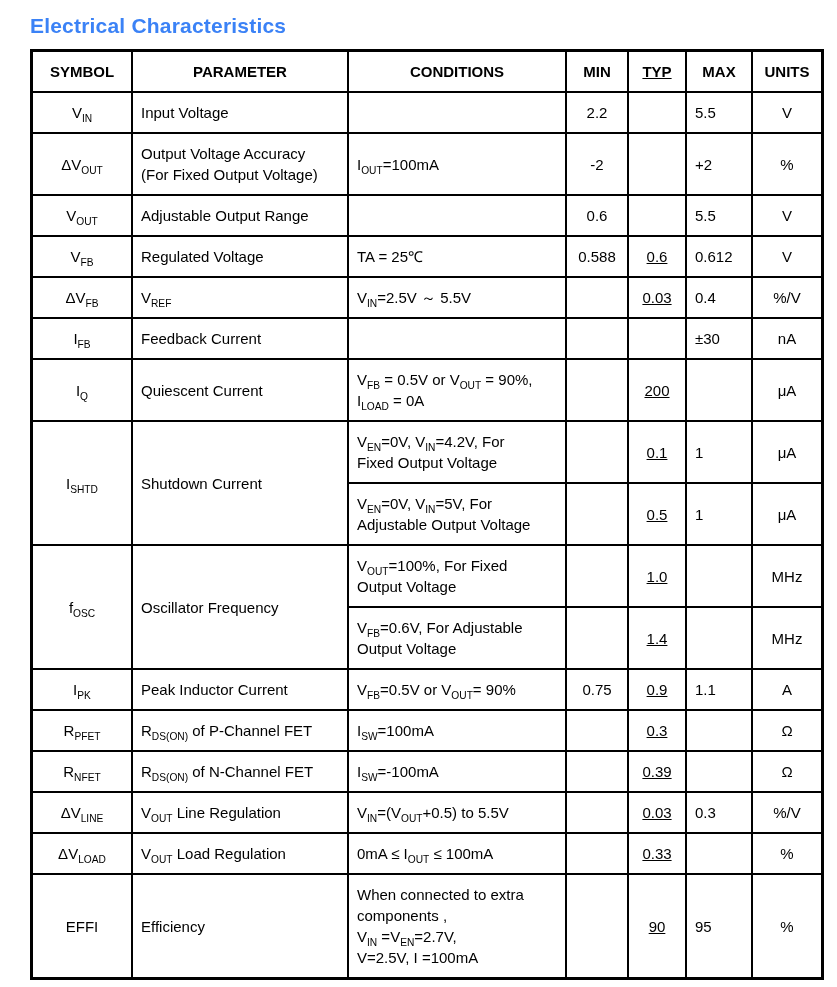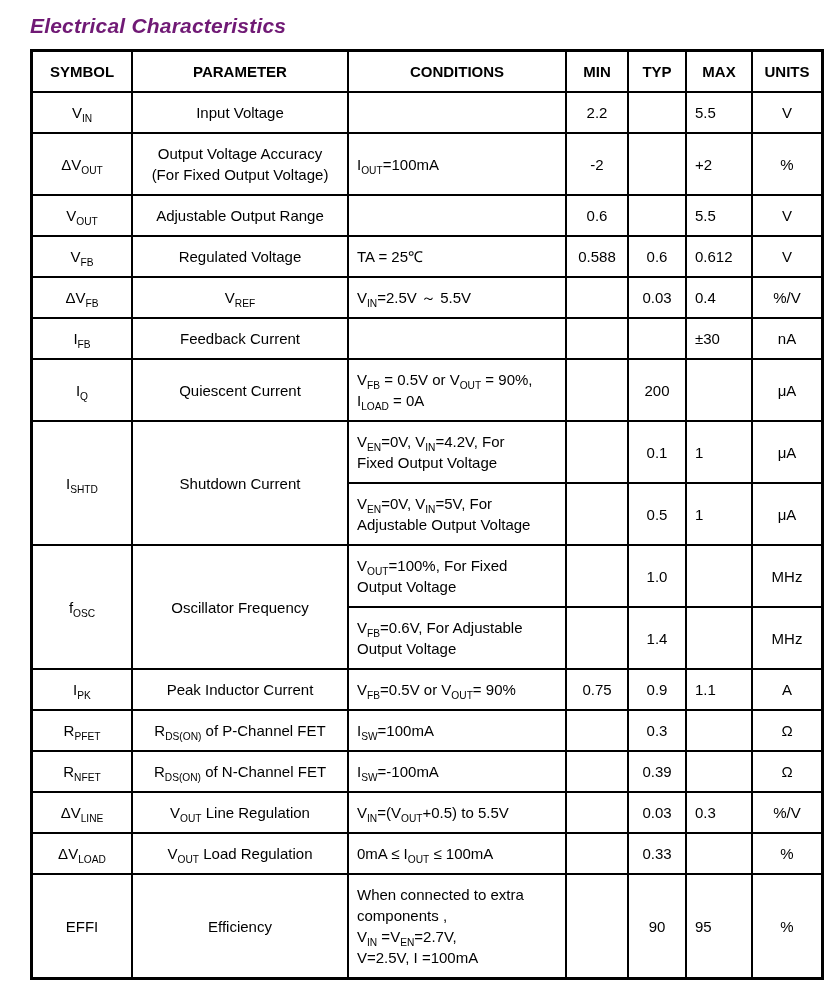--- a/index.html
+++ b/index.html
@@ -43,36 +43,36 @@
     text-align: center;
     padding: 11px 3px;
   }
   .spec-table td {
     padding: 9px 8px;
     line-height: 1.4;
     white-space: pre-line;
   }
   
   .col-symbol     { width: 92px;  text-align: center; padding-left: 2px; padding-right: 2px; margin-top: 40px; }
-  .col-parameter  { width: 208px; text-align: center; }
+  .col-parameter  { width: 208px; text-align: left; }
   .col-conditions { width: 210px; text-align: left; }
   .col-min        { width: 54px;  text-align: center; padding-left: 2px; padding-right: 2px; border-radius: 11px; }
-  .col-typ        { width: 50px;  text-align: center; padding-left: 2px; padding-right: 2px; }
+  .col-typ        { width: 50px;  text-align: center; padding-left: 2px; padding-right: 2px; text-decoration: underline; }
   .col-max        { width: 58px;  text-align: left; padding-left: 2px; padding-right: 2px; }
   .col-units      { width: 62px;  text-align: center; padding-left: 2px; padding-right: 2px; }
   sub {
     font-size: 0.68em;
     line-height: 0;
   }
 </style>
 </head>
 <body>
 
 <div class="page">
-  <h1 class="title" style="color: #701a75; font-style: italic;">Electrical Characteristics</h1>
+  <h1 class="title" style="color: #3b82f6;">Electrical Characteristics</h1>
   <table class="spec-table">
     <thead>
       <tr id="header-row">
           <th class="col-symbol">SYMBOL</th>
           <th class="col-parameter">PARAMETER</th>
           <th class="col-conditions">CONDITIONS</th>
           <th class="col-min">MIN</th>
           <th class="col-typ">TYP</th>
           <th class="col-max">MAX</th>
           <th class="col-units">UNITS</th>

